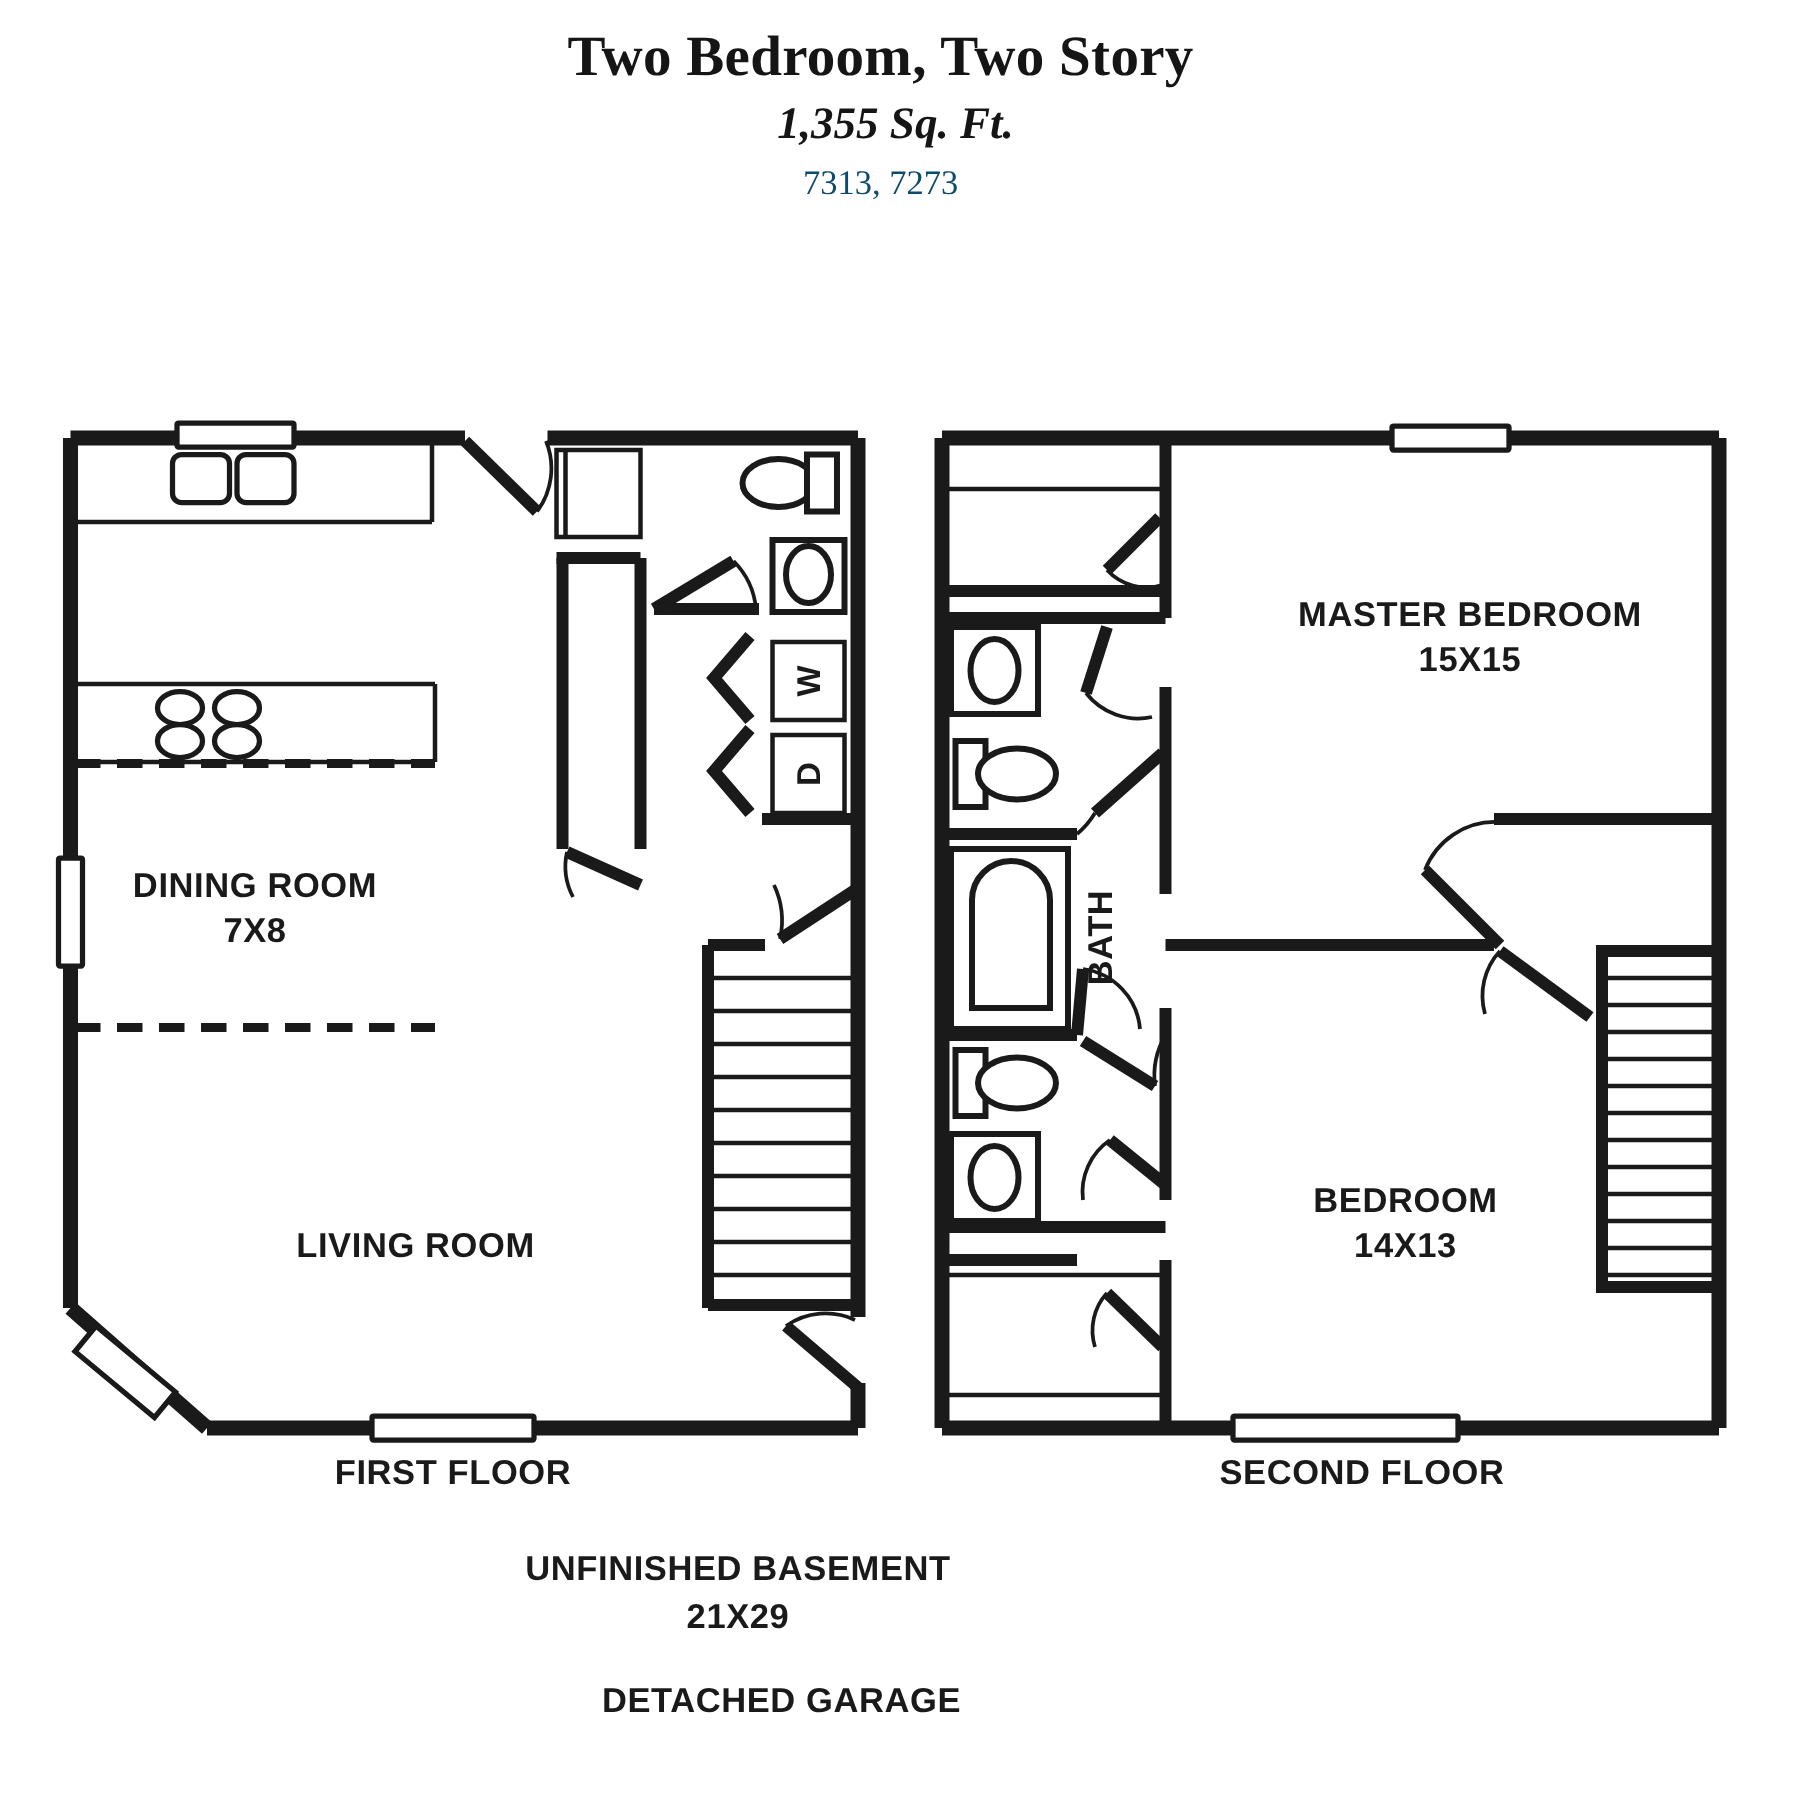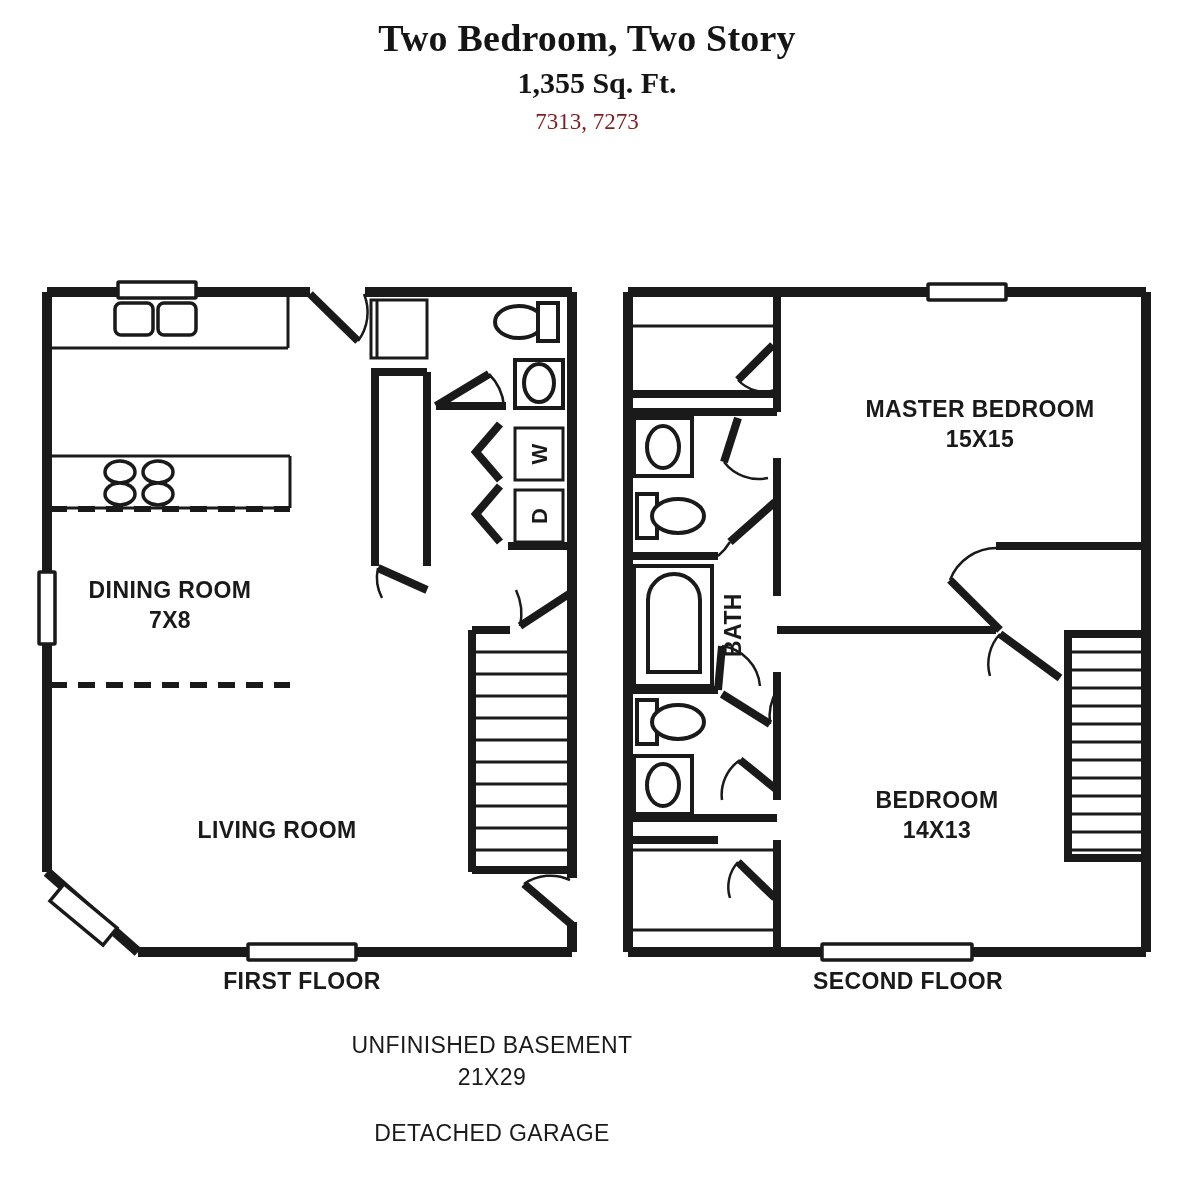--- a/index.html
+++ b/index.html
@@ -34,33 +34,34 @@
     font-family: "Liberation Serif", serif;
     font-weight: bold;
     font-size: 38px;
     letter-spacing: 0.2px;
     margin-top: 18px;
     line-height: 1.1;
     color: #151515;
   }
   .title-sub {
     font-family: "Liberation Serif", serif;
+    font-style: italic;
     font-weight: bold;
     font-size: 30px;
     margin-top: 6px;
     line-height: 1.1;
     color: #151515;
     padding-left: 20px;
   }
   .title-codes {
     font-family: "Liberation Serif", serif;
     font-size: 23px;
     margin-top: 10px;
     line-height: 1.1;
-    color: #7f1d1d;
+    color: #0c4a6e;
   }
   svg.plan {
     position: absolute;
     top: 0;
     left: 0;
   }
   .wall-ext  { stroke: #1a1a1a; stroke-width: 10; fill: none; stroke-linecap: butt; }
   .wall-int  { stroke: #1a1a1a; stroke-width: 8;  fill: none; stroke-linecap: butt; }
   .thin      { stroke: #1a1a1a; stroke-width: 3;  fill: none; }
   .thin2     { stroke: #1a1a1a; stroke-width: 3.5; fill: #ffffff; }
@@ -101,29 +102,29 @@
     fill: #1a1a1a;
     text-anchor: middle;
     dominant-baseline: central;
   }
   .footnotes {
     position: absolute;
     left: 0;
     width: 984px;
     text-align: center;
     font-family: "Liberation Sans", sans-serif;
-    font-weight: normal;
+    font-weight: bold;
     font-size: 23px;
     color: #1a1a1a;
     letter-spacing: 0.4px;
     user-select: none;
   }
   .fn-basement { top: 1032px; }
   .fn-basement-dim { top: 1064px; }
-  .fn-garage { top: 1120px; }
+  .fn-garage { top: 1120px; padding-left: 29px; }
 </style>
 </head>
 <body>
 
 <div id="plan-root">
 
   <div class="titles">
     <div class="title-main">Two Bedroom, Two Story</div>
     <div class="title-sub">1,355 Sq. Ft.</div>
     <div class="title-codes">7313, 7273</div>

